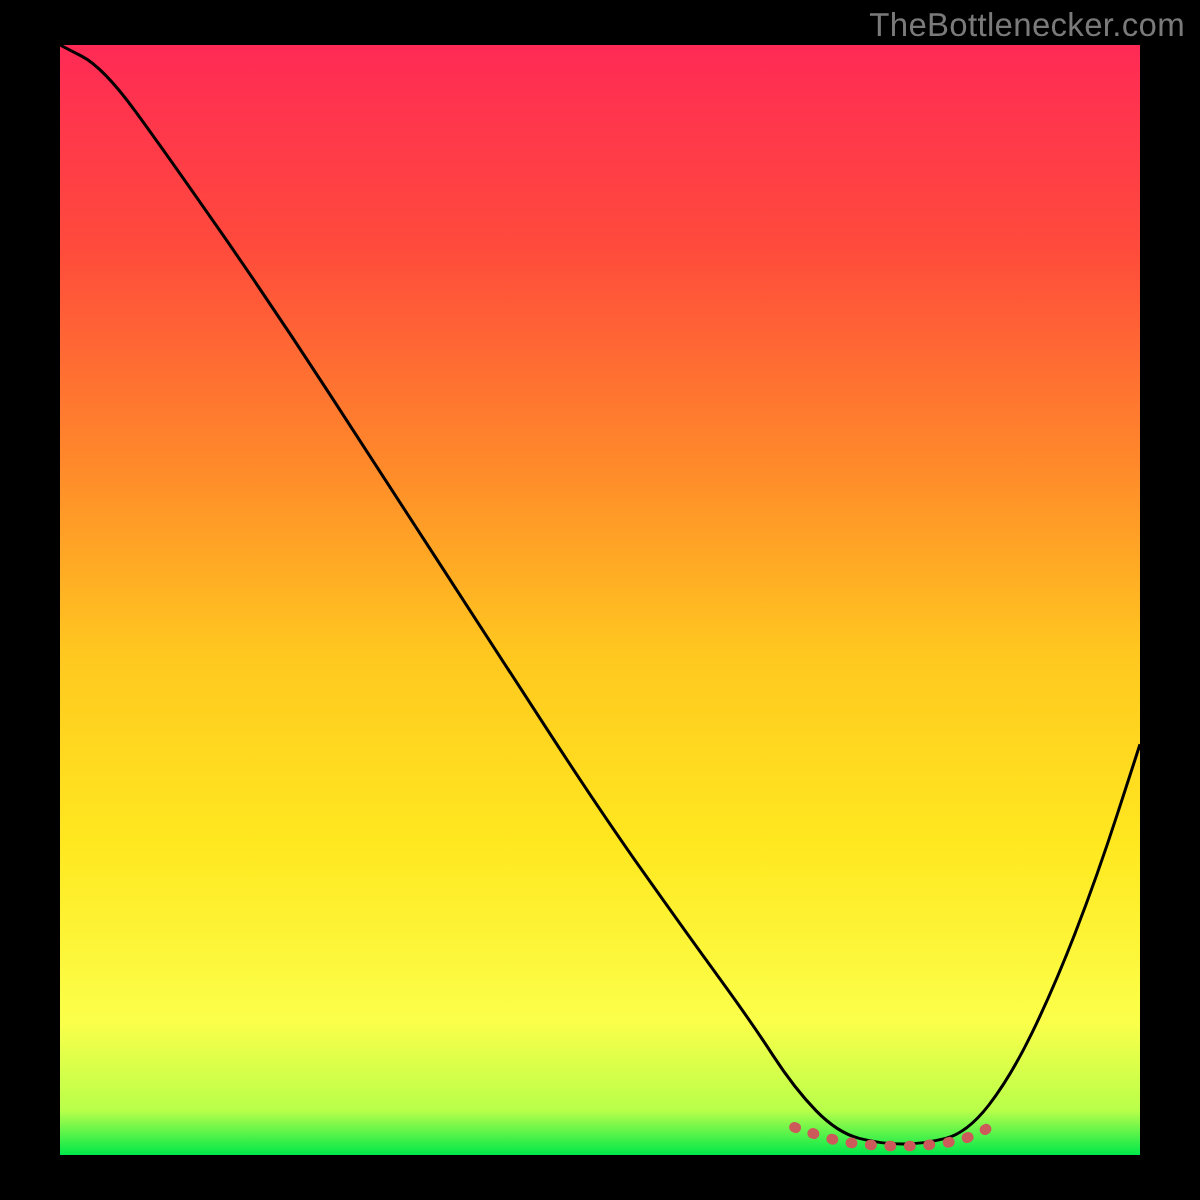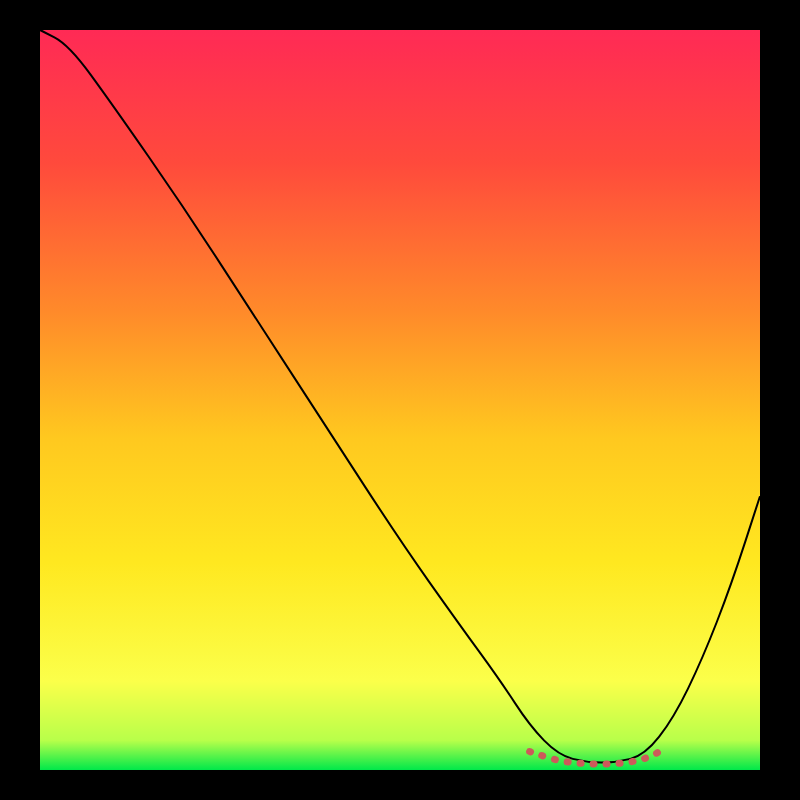--- a/index.html
+++ b/index.html
@@ -30,20 +30,21 @@
   svg {
     position: absolute;
     top: 0;
     left: 0;
   }
 </style>
 </head>
 <body>
 <div class="frame">
 
+<div class="attribution">TheBottlenecker.com</div>
 
 <svg id="chart-svg" width="800" height="800" viewBox="0 0 800 800">
   <defs>
     <linearGradient id="bg-grad" x1="0" y1="0" x2="0" y2="1">
           <stop offset="0%" stop-color="#ff2a55"></stop>
           <stop offset="18%" stop-color="#ff4a3c"></stop>
           <stop offset="38%" stop-color="#ff8a2a"></stop>
           <stop offset="55.00000000000001%" stop-color="#ffc81f"></stop>
           <stop offset="72%" stop-color="#ffe820"></stop>
           <stop offset="88%" stop-color="#fbff4a"></stop>

